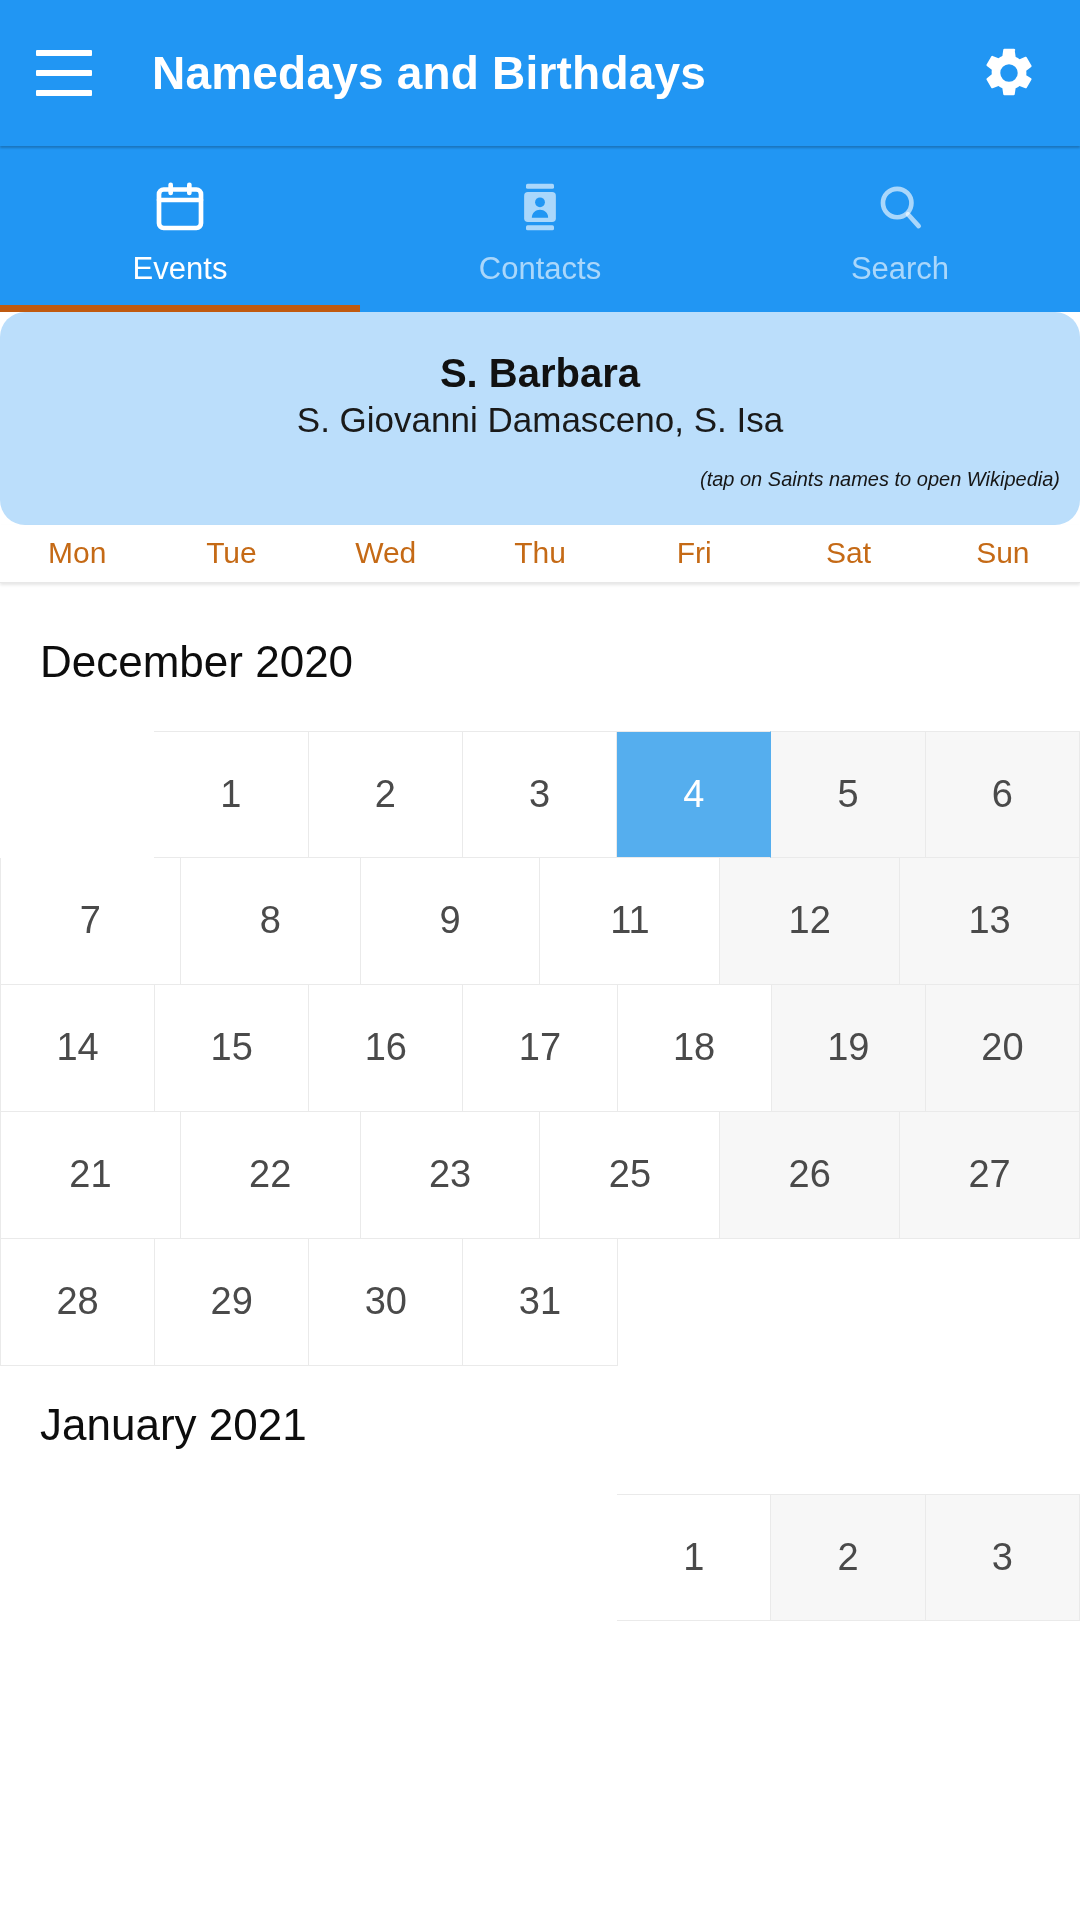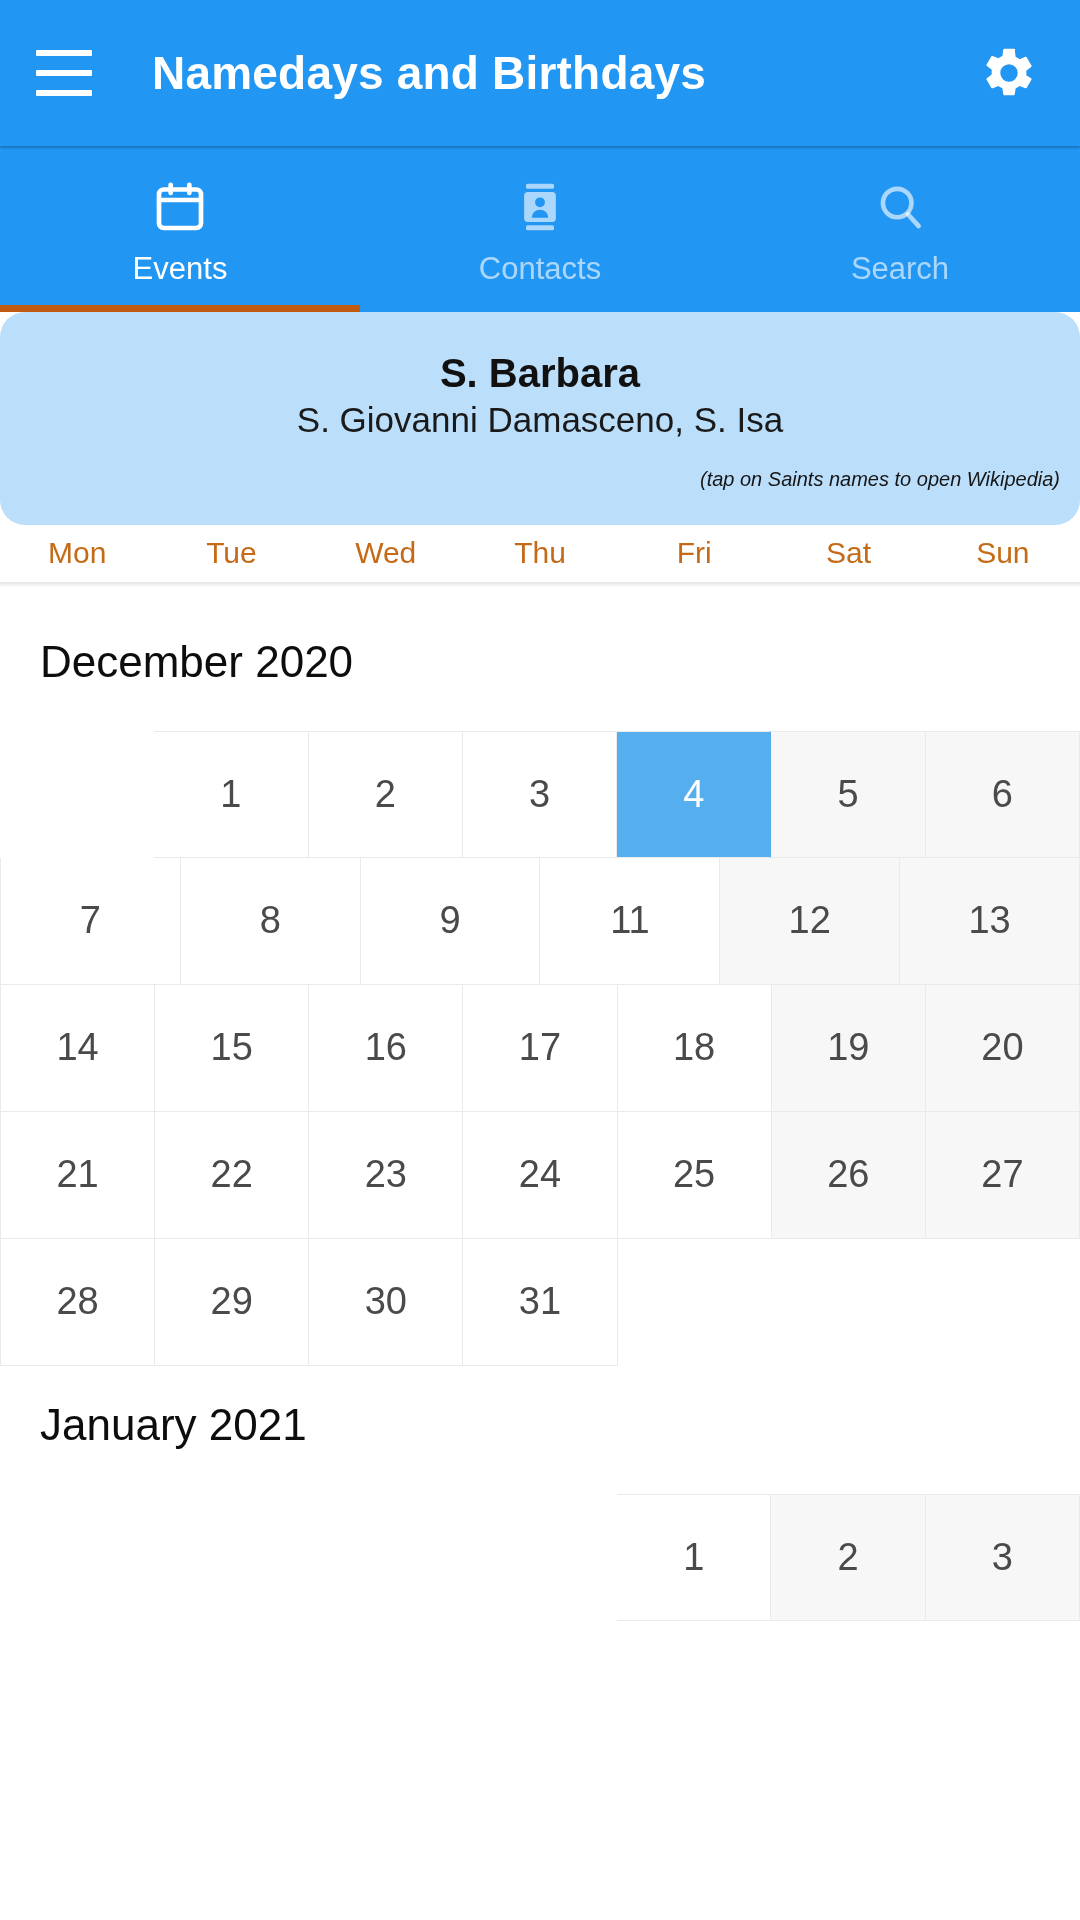--- a/index.html
+++ b/index.html
@@ -239,21 +239,20 @@
           <div class="day-cell">16</div>
           <div class="day-cell">17</div>
           <div class="day-cell">18</div>
           <div class="day-cell weekend">19</div>
           <div class="day-cell weekend">20</div>
         </div>
         <div class="week-row">
           <div class="day-cell first">21</div>
           <div class="day-cell">22</div>
           <div class="day-cell">23</div>
-          <div class="day-cell">24</div>
           <div class="day-cell">25</div>
           <div class="day-cell weekend">26</div>
           <div class="day-cell weekend">27</div>
         </div>
         <div class="week-row">
           <div class="day-cell first">28</div>
           <div class="day-cell">29</div>
           <div class="day-cell">30</div>
           <div class="day-cell">31</div>
           <div class="day-cell empty"></div>

